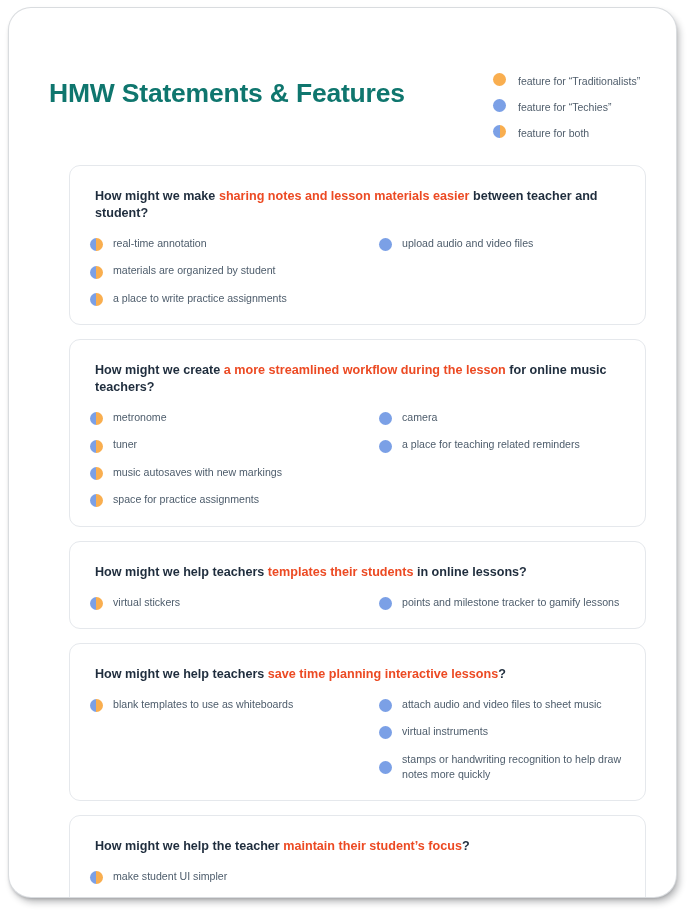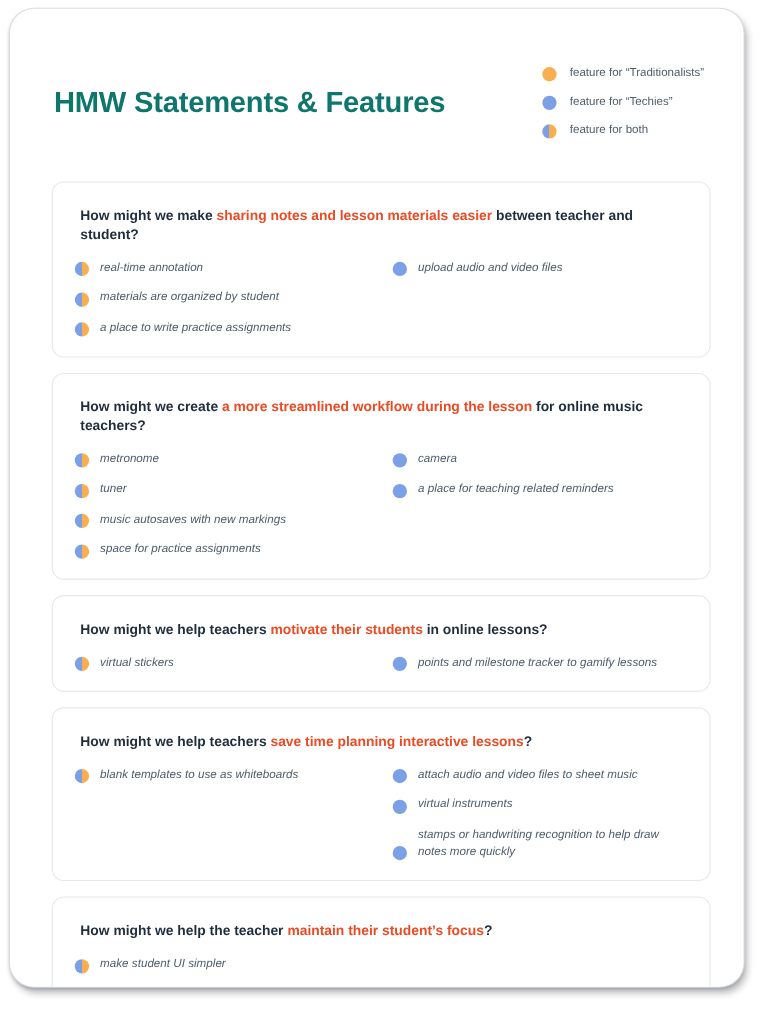--- a/index.html
+++ b/index.html
@@ -64,21 +64,21 @@
 
   .legend {
     position: absolute;
     left: 484px;
     top: 53px;
     width: 180px;
   }
 
   .legend-row {
     display: flex;
-    align-items: flex-start;
+    align-items: flex-end;
     height: 25px;
     margin-bottom: 1px;
   }
 
   .legend-label {
     font-size: 10.5px;
     color: #4f5d6b;
     margin-left: 12px;
     white-space: nowrap;
     line-height: 1;
@@ -104,20 +104,21 @@
     width: 599px;
   }
 
   .card {
     background: #ffffff;
     border: 1px solid #e5e8ec;
     border-radius: 11px;
     box-sizing: border-box;
     margin-bottom: 14px;
     padding: 22px 20px 18px 20px;
+    margin-left: 22px;
   }
 
   .card-question {
     font-size: 12.6px;
     font-weight: 700;
     color: #1f2d3d;
     line-height: 1.35;
     margin: 0 0 14px 5px;
   }
   .card-question .hl { color: #ec4a23; }
@@ -127,23 +128,22 @@
     align-items: flex-start;
   }
   .col {
     box-sizing: border-box;
   }
   .col-left  { width: 289px; flex: 0 0 289px; }
   .col-right { flex: 1 1 auto; }
 
   .feature {
     display: flex;
-    align-items: flex-end;
+    align-items: center;
     margin-bottom: 12px;
-    font-style: italic;
   }
   .feature:last-child { margin-bottom: 0; }
 
   .feature .dot { margin-top: 2px; }
 
   .feature-label {
     font-size: 10.6px;
     color: #4d5c6b;
     line-height: 1.45;
     margin-left: 10px;
@@ -228,21 +228,21 @@
                   <span class="feature-label">camera</span>
                 </div>
                 <div class="feature">
                   <span class="dot blue"></span>
                   <span class="feature-label">a place for teaching related reminders</span>
                 </div>
               </div>
             </div>
           </div>
           <div class="card">
-            <div class="card-question"><span>How might we help teachers </span><span class="hl">motivate their students</span><span> in online lessons?</span></div>
+            <div class="card-question"><span>How might we help teachers </span><span class="hl">templates their students</span><span> in online lessons?</span></div>
             <div class="features">
               <div class="col col-left">
                 <div class="feature">
                   <span class="dot both"></span>
                   <span class="feature-label">virtual stickers</span>
                 </div>
               </div>
               <div class="col col-right">
                 <div class="feature">
                   <span class="dot blue"></span>

